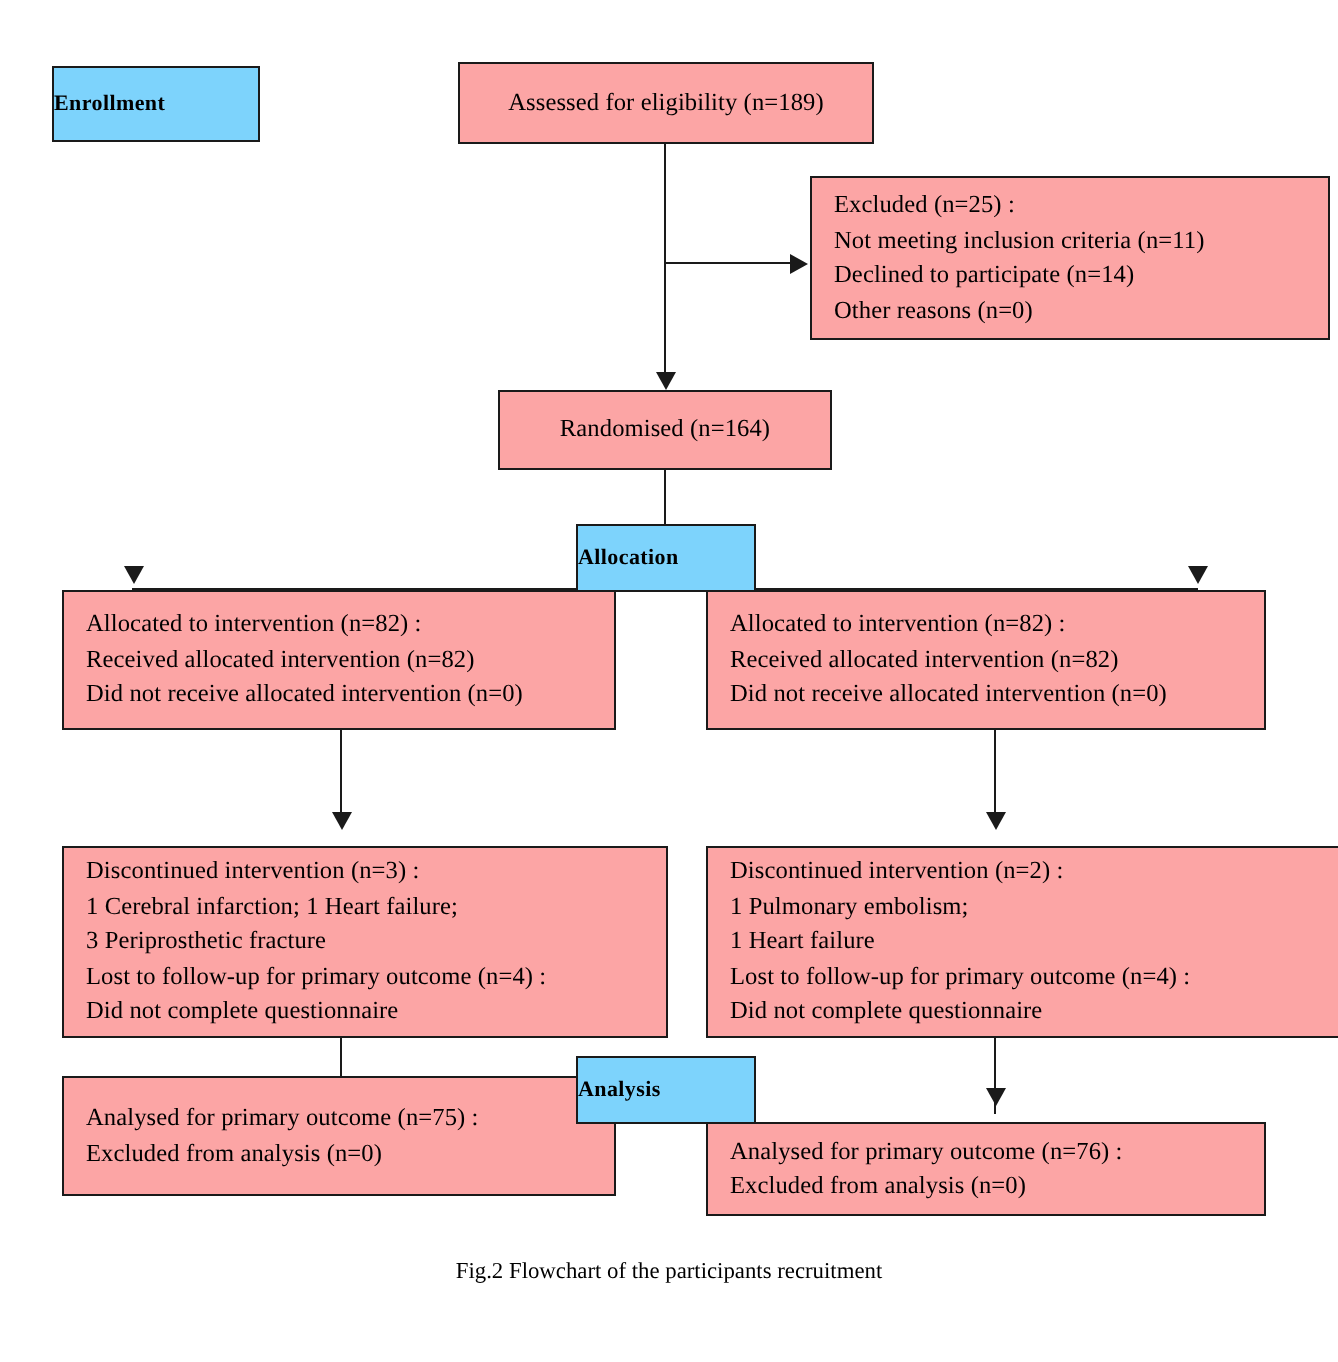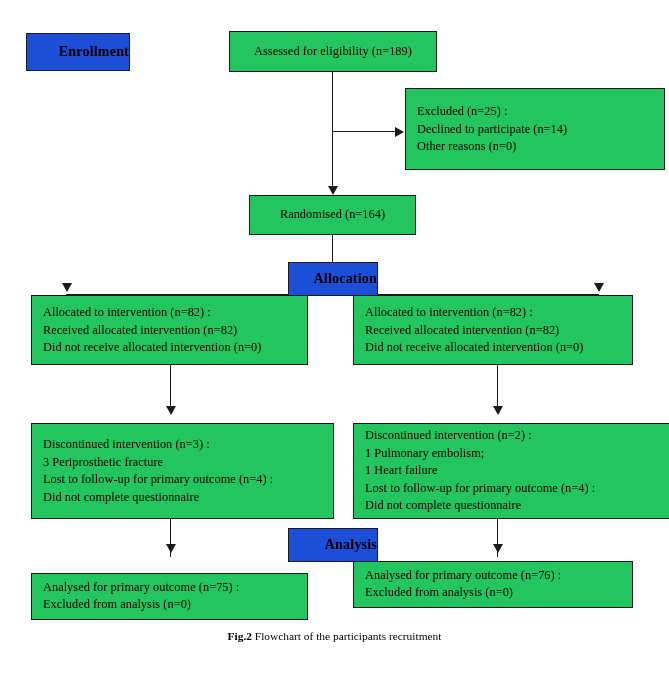--- a/index.html
+++ b/index.html
@@ -21,21 +21,21 @@
     left: 0; top: 0;
     width: 669px;
     height: 681px;
   }
 
   
   .box {
     position: absolute;
     box-sizing: border-box;
     border: 1.3px solid #1a1a1a;
-    background: #22c55e;
+    background: #fca5a5;
     z-index: 3;
   }
   .box .lines {
     position: absolute;
     left: 11px;
     top: 50%;
     transform: translateY(-50%);
     font-size: 12.3px;
     line-height: 17.6px;
     white-space: nowrap;
@@ -46,27 +46,27 @@
     width: 100%;
     text-align: center;
   }
   .line { display: block; }
 
   
   .stage {
     position: absolute;
     box-sizing: border-box;
     border: 1.4px solid #1a1a1a;
-    background: #1d4ed8;
+    background: #7dd3fc;
     z-index: 8;
     display: flex;
     align-items: center;
-    justify-content: flex-end;
+    justify-content: flex-start;
     font-weight: bold;
-    font-size: 14px;
+    font-size: 11px;
     letter-spacing: 0.2px;
   }
 
   
   .vline {
     position: absolute;
     width: 0;
     border-left: 1.3px solid #1a1a1a;
     z-index: 2;
   }
@@ -97,21 +97,21 @@
   
   #caption {
     position: absolute;
     left: 0;
     top: 630px;
     width: 669px;
     text-align: center;
     font-size: 11.4px;
     z-index: 5;
   }
-  #caption .fig { font-weight: bold; }
+  #caption .fig { font-weight: normal; }
 </style>
 </head>
 <body>
 
 <div id="canvas">
 
   <div class="stage" style="left:26px; top:33px; width:104px; height:38px;">
     <span>Enrollment</span>
   </div>
 
@@ -123,20 +123,21 @@
 
   <div class="vline" style="left:332px; top:72px; height:117px;"></div>
   <div class="arrow-down" style="left:327.5px; top:186px;"></div>
 
   <div class="hline" style="left:332px; top:131px; width:64px;"></div>
   <div class="arrow-right" style="left:395px; top:126.5px;"></div>
 
   <div class="box" style="left:405px; top:88px; width:260px; height:82px;">
     <div class="lines">
       <span class="line">Excluded  (n=25)  :</span>
+      <span class="line">Not meeting inclusion criteria  (n=11)</span>
       <span class="line">Declined to participate  (n=14)</span>
       <span class="line">Other reasons  (n=0)</span>
     </div>
   </div>
 
   <div class="box center" style="left:249px; top:195px; width:167px; height:40px;">
     <div class="lines">
       <span class="line">Randomised  (n=164)</span>
     </div>
   </div>
@@ -172,20 +173,21 @@
   <div class="vline" style="left:170px; top:365px; height:44px;"></div>
   <div class="arrow-down" style="left:165.5px; top:406px;"></div>
 
   <div class="vline" style="left:497px; top:365px; height:44px;"></div>
   <div class="arrow-down" style="left:492.5px; top:406px;"></div>
 
 
   <div class="box" style="left:31px; top:423px; width:303px; height:96px;">
     <div class="lines">
       <span class="line">Discontinued intervention  (n=3)  :</span>
+      <span class="line">1 Cerebral infarction;  1 Heart failure;</span>
       <span class="line">3 Periprosthetic fracture</span>
       <span class="line">Lost to follow-up for primary outcome  (n=4)  :</span>
       <span class="line">Did not complete questionnaire</span>
     </div>
   </div>
 
   <div class="box" style="left:353px; top:423px; width:335px; height:96px;">
     <div class="lines">
       <span class="line">Discontinued intervention  (n=2)  :</span>
       <span class="line">1 Pulmonary embolism;</span>
@@ -194,25 +196,25 @@
       <span class="line">Did not complete questionnaire</span>
     </div>
   </div>
 
   <div class="vline" style="left:170px; top:519px; height:38px;"></div>
   <div class="arrow-down" style="left:165.5px; top:544px;"></div>
 
   <div class="vline" style="left:497px; top:519px; height:38px;"></div>
   <div class="arrow-down" style="left:492.5px; top:544px;"></div>
 
-  <div class="stage" style="left:288px; top:528px; width:90px; height:34px;padding-left:28px;">
+  <div class="stage" style="left:288px; top:528px; width:90px; height:34px;">
     <span>Analysis</span>
   </div>
 
-  <div class="box" style="left:31px; top:573px; width:277px; height:47px;">
+  <div class="box" style="left:31px; top:538px; width:277px; height:60px;">
     <div class="lines">
       <span class="line">Analysed for primary outcome  (n=75)  :</span>
       <span class="line">Excluded from analysis  (n=0)</span>
     </div>
   </div>
 
   <div class="box" style="left:353px; top:561px; width:280px; height:47px;">
     <div class="lines">
       <span class="line">Analysed for primary outcome  (n=76)  :</span>
       <span class="line">Excluded from analysis  (n=0)</span>

